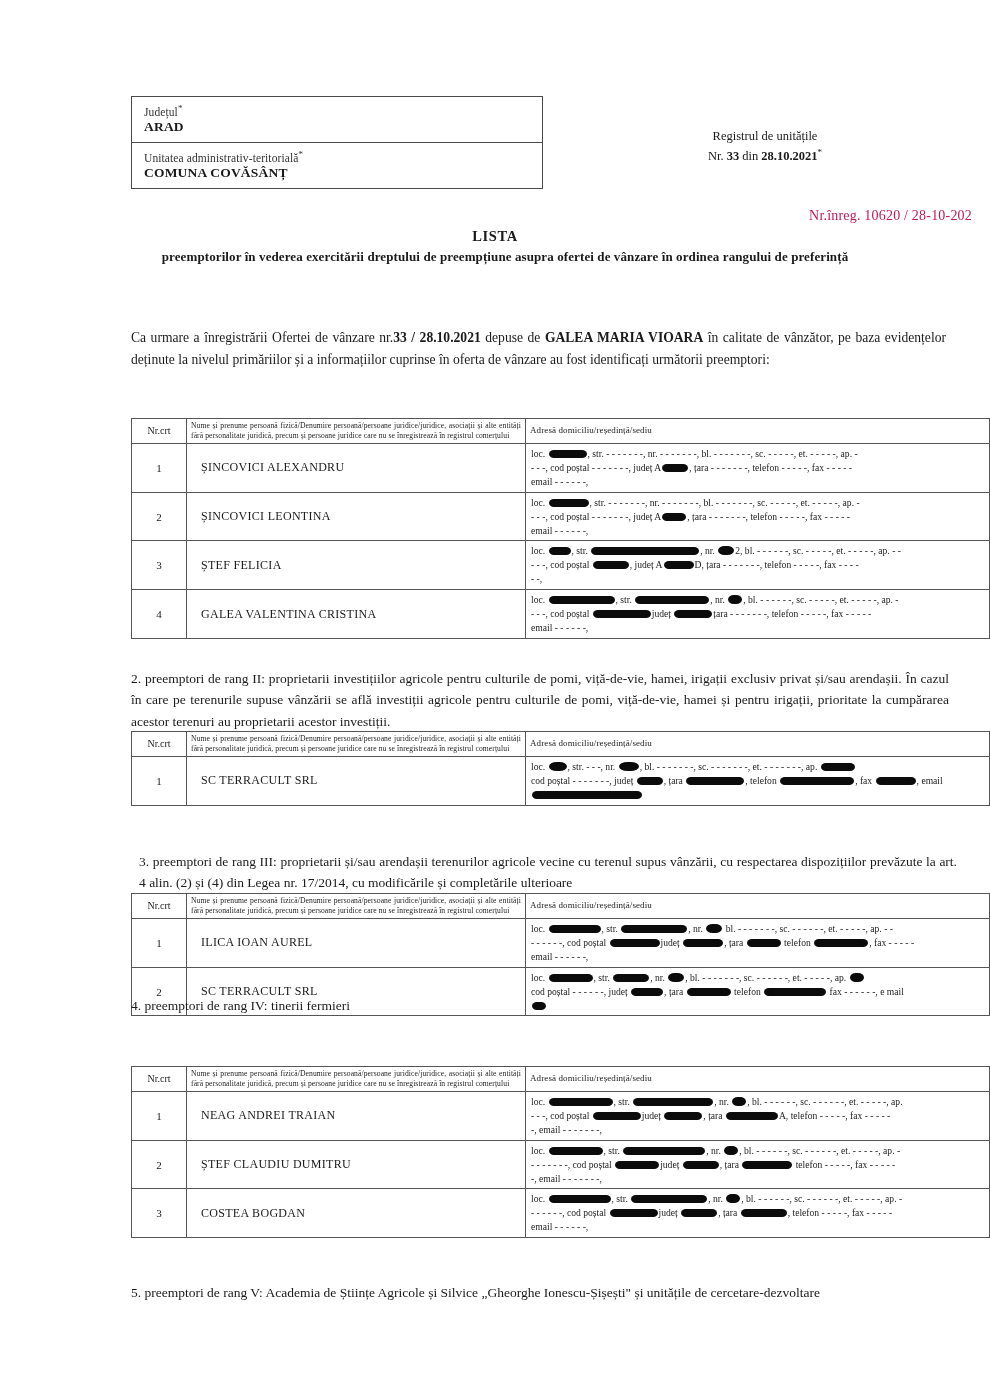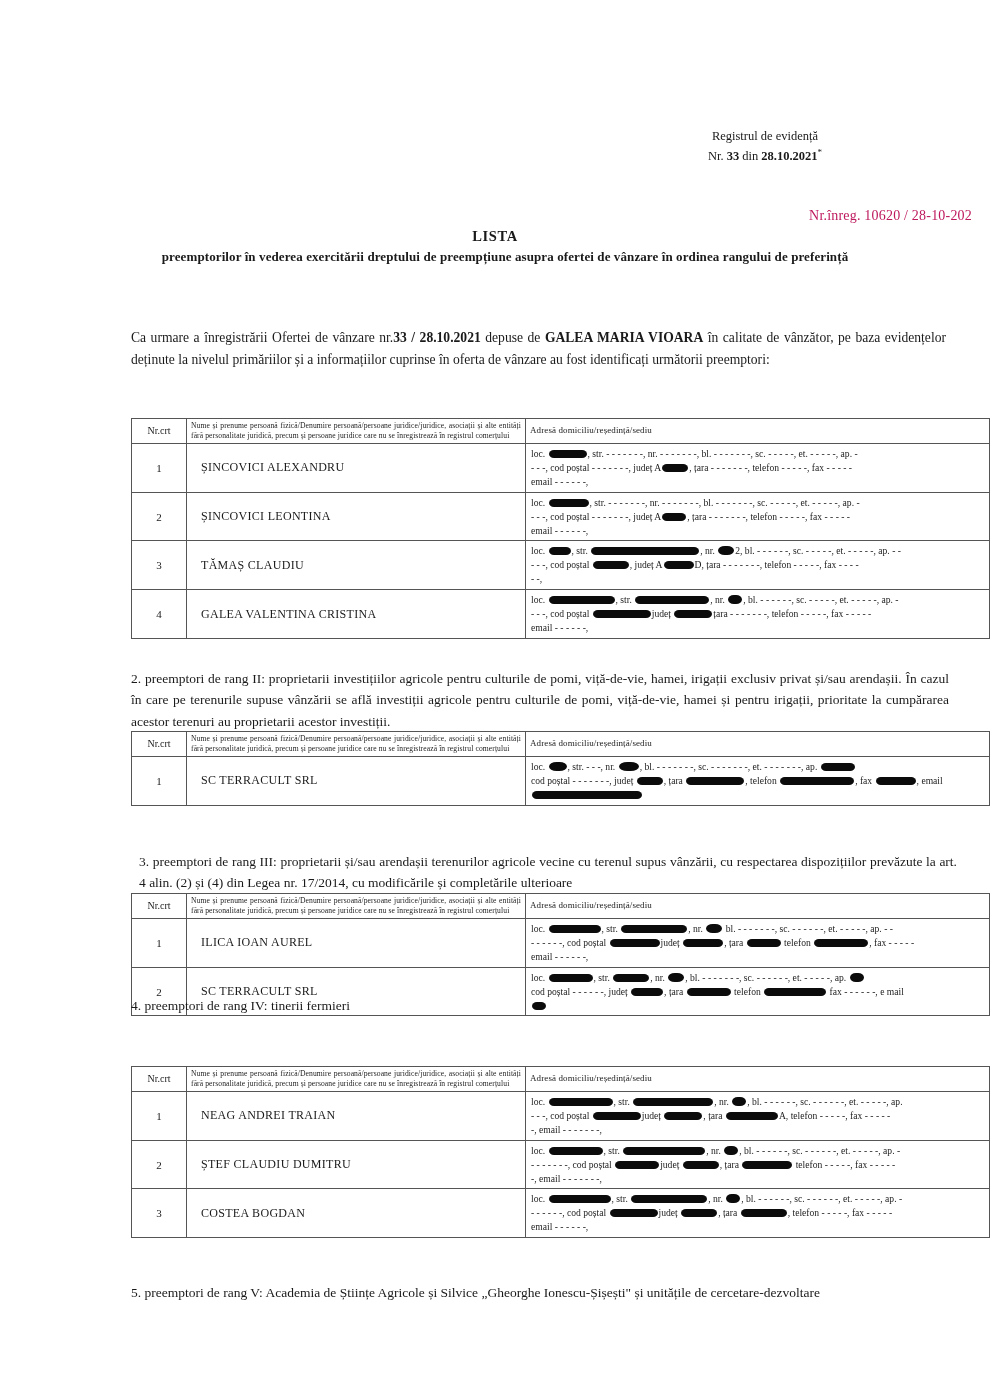--- a/index.html
+++ b/index.html
@@ -171,23 +171,33 @@
   }
   .rd.blob { border-radius: 50%/60%; height: 9px; }
 
   .addr-line { white-space: nowrap; overflow: hidden; }
 </style>
 </head>
 <body>
 
 <div class="page">
 
+  <div class="hdr">
+    <div class="cell">
+      <div class="lbl"><span>Județul</span><span class="star">*</span></div>
+      <div class="val">ARAD</div>
+    </div>
+    <div class="cell">
+      <div class="lbl"><span>Unitatea administrativ-teritorială</span><span class="star">*</span></div>
+      <div class="val">COMUNA COVĂSÂNȚ</div>
+    </div>
+  </div>
 
   <div class="reg">
-    <div>Registrul de evidență</div>
+    <div>Registrul de unitățile</div>
     <div>
       <span>Nr. </span><b>33</b><span> din </span><b>28.10.2021</b><span class="star">*</span>
     </div>
   </div>
 
   <div class="nrinreg">Nr.înreg. 10620 / 28-10-202</div>
 
   <div class="title">LISTA</div>
   <div class="subtitle">preemptorilor în vederea exercitării dreptului de preempțiune asupra ofertei de vânzare în ordinea rangului de preferință</div>
 
@@ -218,21 +228,21 @@
         <td class="c-nr">2</td>
         <td class="c-nm">ȘINCOVICI LEONTINA</td>
         <td class="c-ad">
           <div class="addr-line">loc. <span class="rd" style="width:40px"></span>, str. - - - - - - -, nr. - - - - - - -, bl. - - - - - - -, sc. - - - - -, et. - - - - -, ap. -</div>
           <div class="addr-line">- - -, cod poștal - - - - - - -, județ A<span class="rd" style="width:24px"></span>, țara - - - - - - -, telefon - - - - -, fax - - - - -</div>
           <div class="addr-line">email - - - - - -,</div>
         </td>
       </tr>
       <tr>
         <td class="c-nr">3</td>
-        <td class="c-nm">TĂMAȘ CLAUDIU</td>
+        <td class="c-nm">ȘTEF FELICIA</td>
         <td class="c-ad">
           <div class="addr-line">loc. <span class="rd" style="width:22px"></span>, str. <span class="rd" style="width:108px"></span>, nr. <span class="rd blob" style="width:16px"></span>2, bl. - - - - - -, sc. - - - - -, et. - - - - -, ap. - -</div>
           <div class="addr-line">- - -, cod poștal <span class="rd" style="width:36px"></span>, județ A<span class="rd" style="width:30px"></span>D, țara - - - - - - -, telefon - - - - -, fax - - - -</div>
           <div class="addr-line">- -,</div>
         </td>
       </tr>
       <tr>
         <td class="c-nr">4</td>
         <td class="c-nm">GALEA VALENTINA CRISTINA</td>
         <td class="c-ad">

